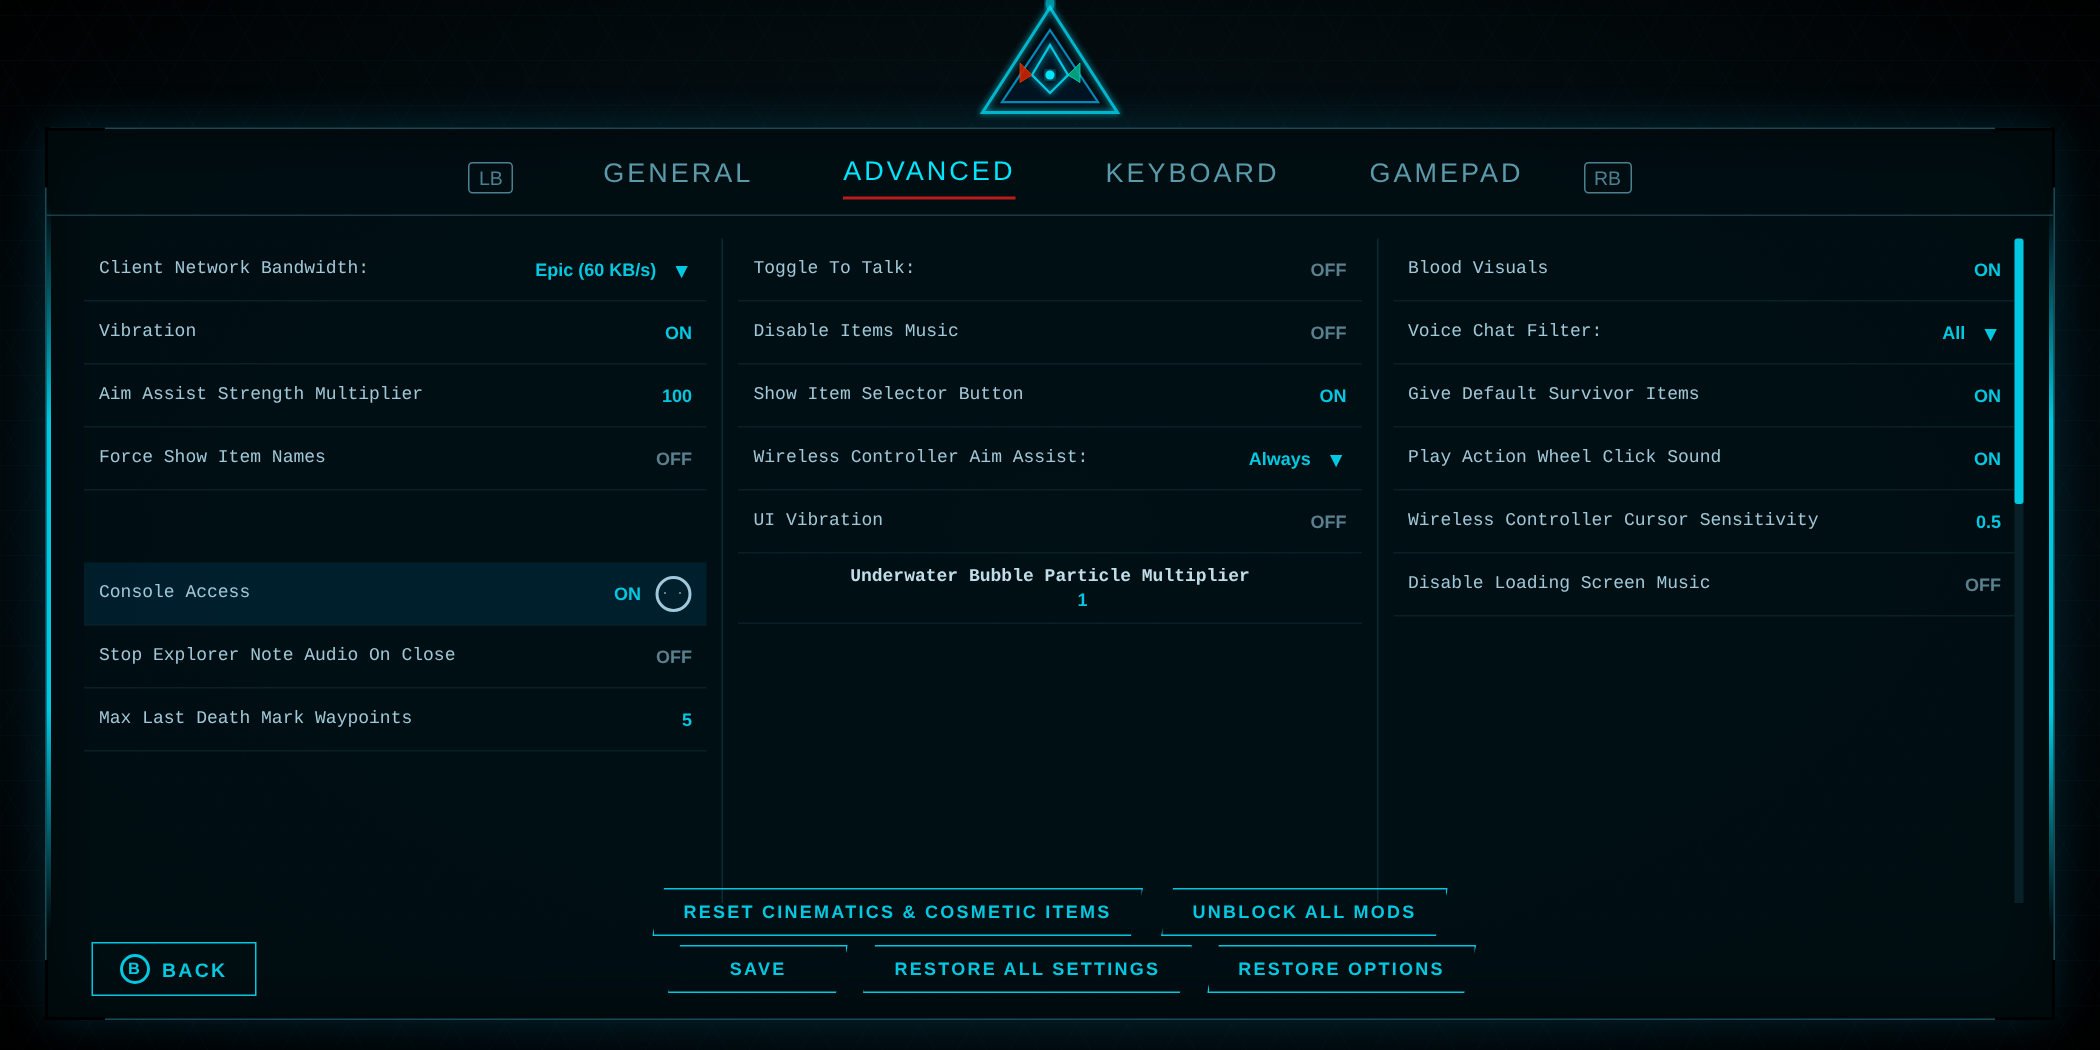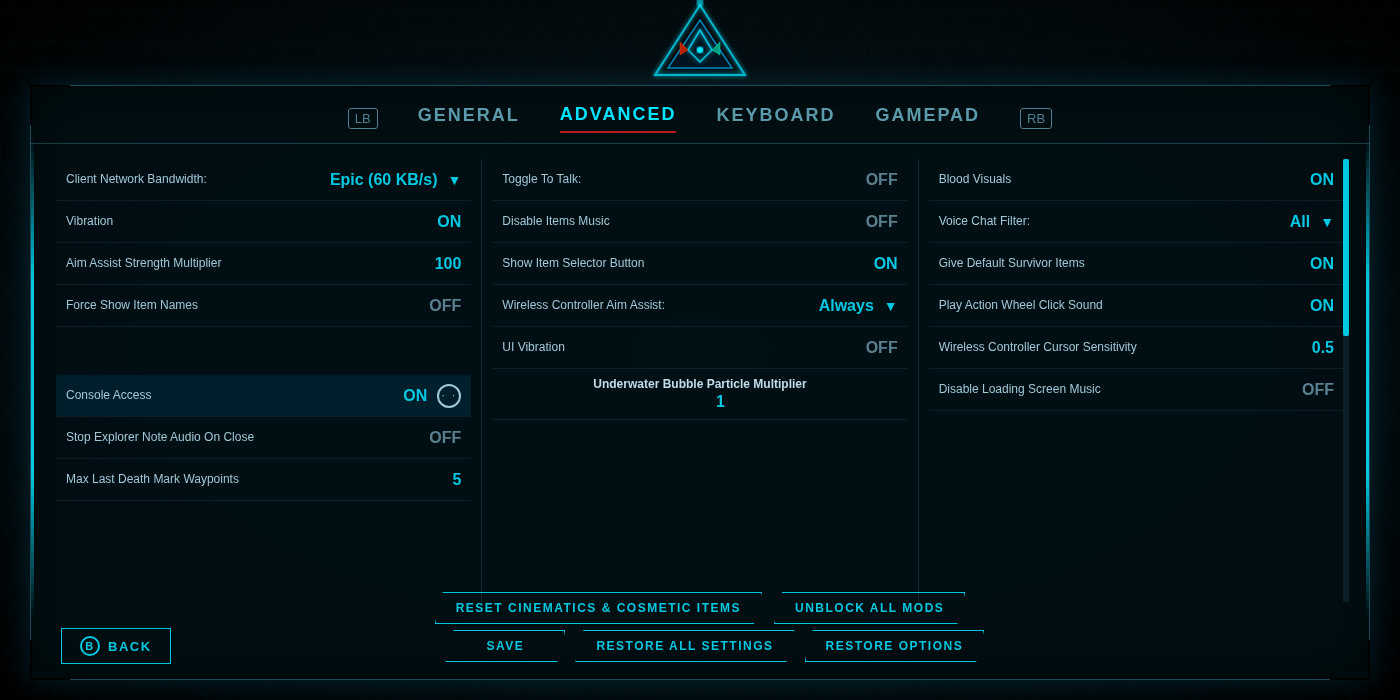--- a/index.html
+++ b/index.html
@@ -86,25 +86,26 @@
       color: #4a8090;
       font-size: 13px;
       border: 1px solid #4a8090;
       padding: 2px 6px;
       border-radius: 3px;
     }
 
     .tab {
       color: #5a9aaa;
       font-size: 18px;
-      font-weight: bold;
+      font-weight: normal;
       letter-spacing: 2px;
       cursor: pointer;
       padding-bottom: 6px;
       text-transform: uppercase;
+      margin-left: 20px;
     }
 
     .tab.active {
       color: #00e5ff;
       border-bottom: 2px solid #b91c1c;
     }
 
     
     .content-area {
       display: flex;
@@ -161,25 +162,26 @@
     .setting-row.highlighted {
       background: rgba(0, 80, 120, 0.25);
       margin-top: 48px;
     }
 
     .setting-label {
       color: #a0c8d8;
       font-size: 12px;
       flex: 1;
       line-height: 1.3;
+      font-family: Liberation Mono, monospace;
     }
 
     .setting-value {
       color: #00c8e0;
-      font-size: 16px;
+      font-size: 12px;
       font-weight: bold;
       margin-left: 10px;
       min-width: 40px;
       text-align: right;
     }
 
     .setting-value.off {
       color: #5a8090;
     }
 

